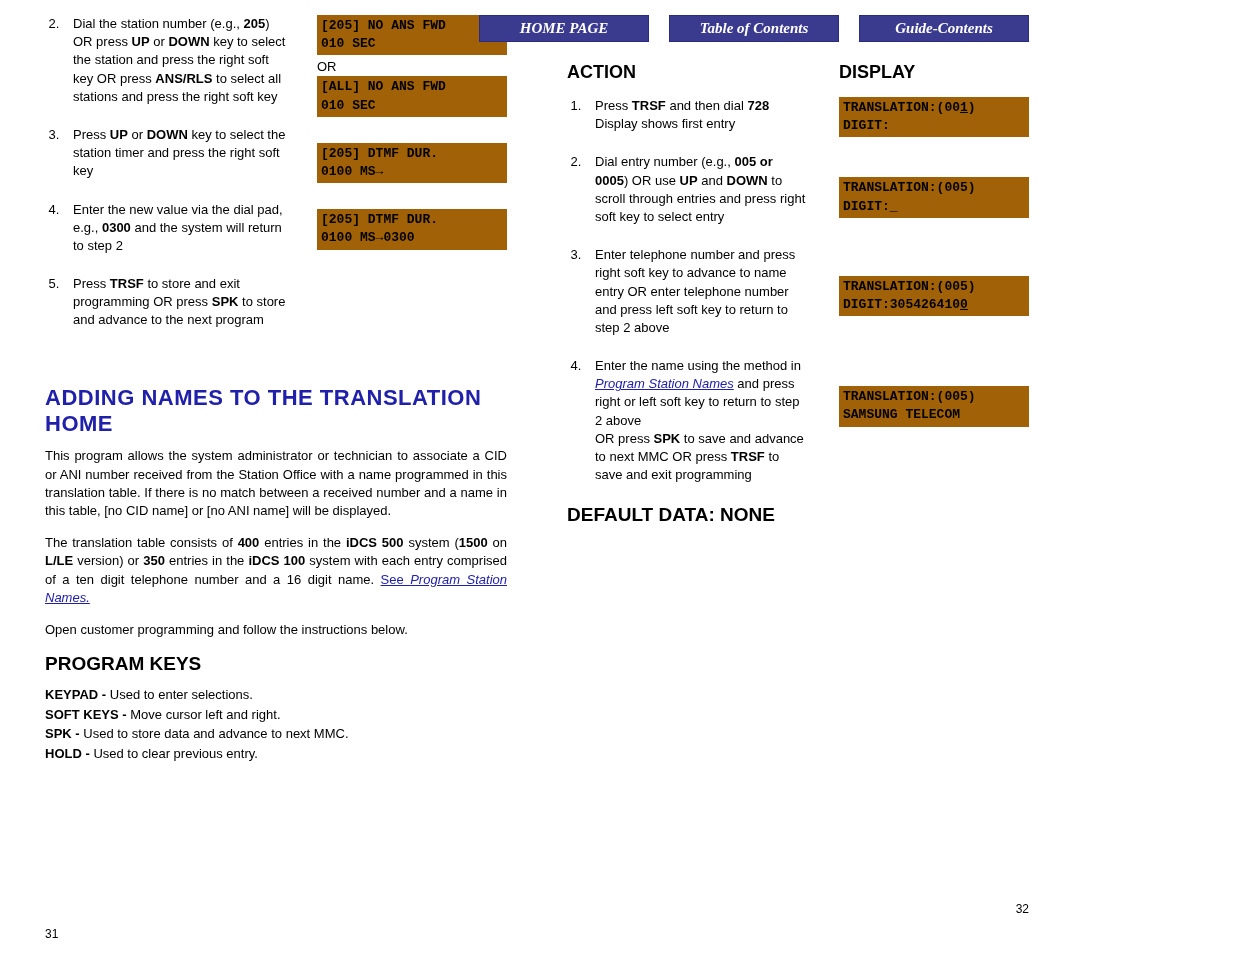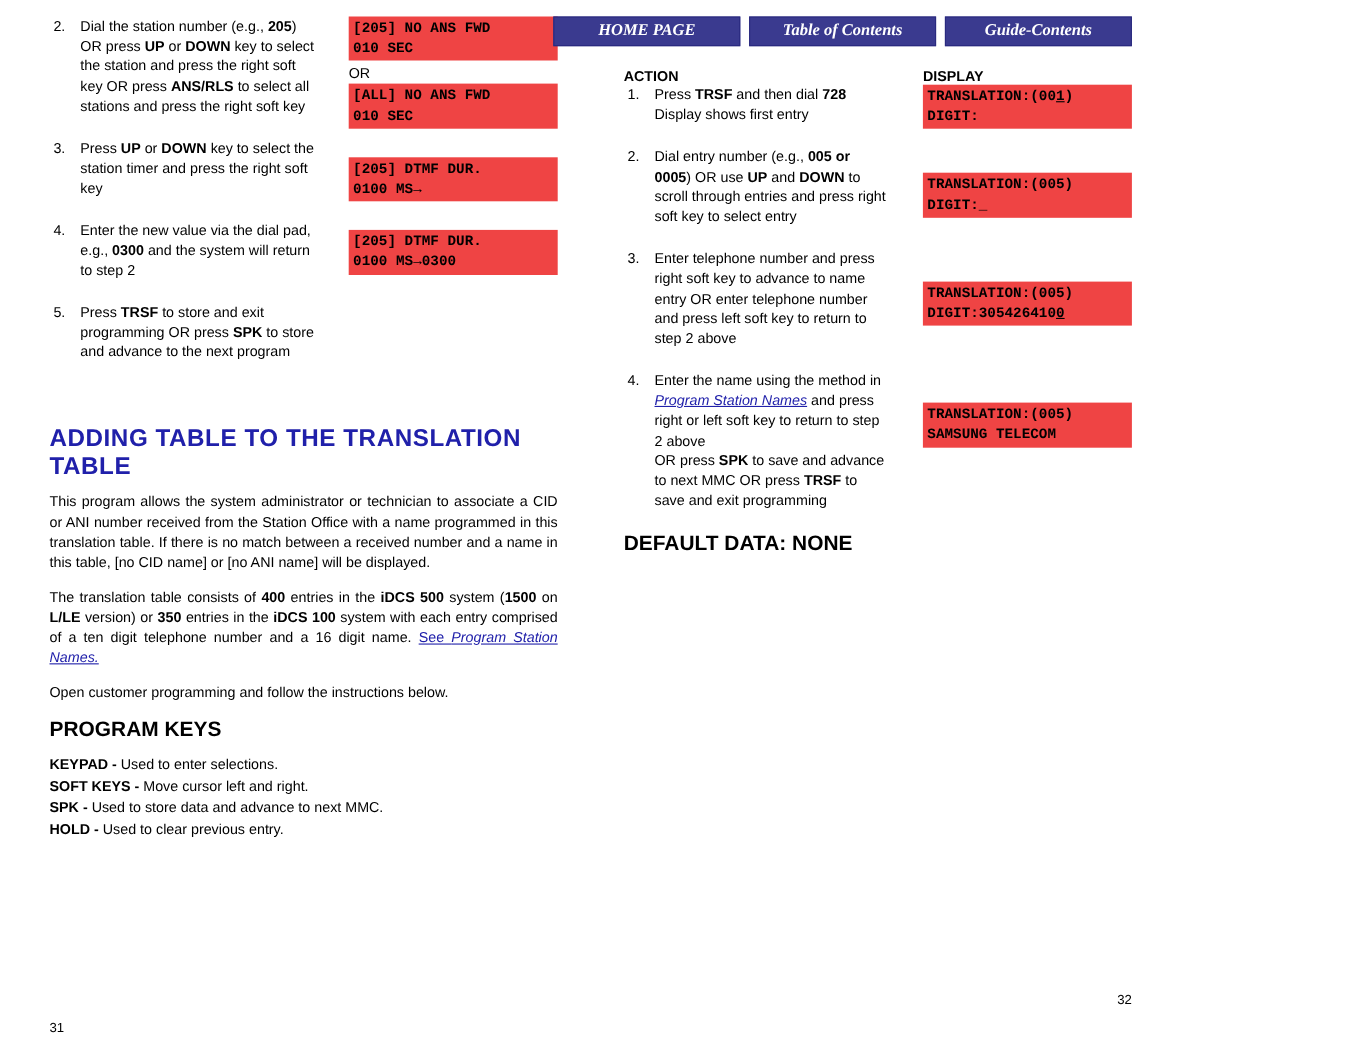--- a/index.html
+++ b/index.html
@@ -19,21 +19,21 @@
     width: 50%;
     padding: 15px 30px 25px 45px;
     box-sizing: border-box;
     position: relative;
   }
   .page-right {
     padding: 15px 45px 25px 30px;
   }
   .nav-tabs {
     display: flex;
-    gap: 8px;
+    gap: 20px;
     margin-bottom: 20px;
     justify-content: flex-end;
   }
   .nav-tab {
     background: #3a3a8f;
     color: #fff;
     font-weight: bold;
     font-size: 15px;
     padding: 4px 14px;
     font-style: italic;
@@ -56,21 +56,21 @@
   ol.steps {
     margin: 0;
     padding-left: 18px;
   }
   ol.steps li {
     margin-bottom: 20px;
     line-height: 1.4;
     padding-left: 10px;
   }
   .display-box {
-    background: #ef4444;
+    background: #a16207;
     font-family: 'Courier New', monospace;
     font-weight: bold;
     font-size: 13px;
     padding: 2px 4px;
     line-height: 1.4;
     margin-bottom: 4px;
     white-space: pre;
   }
   .or-text {
     font-family: Arial, sans-serif;
@@ -111,21 +111,22 @@
     font-size: 12px;
   }
   .page-num-right {
     position: absolute;
     bottom: 38px;
     right: 45px;
     font-size: 12px;
   }
   .col-header {
     font-weight: bold;
-    font-size: 13px;
+    font-size: 18px;
+    margin-bottom: 14px;
   }
   .display-group {
     margin-bottom: 40px;
   }
   .display-group.g2 { margin-bottom: 58px; }
   .u { text-decoration: underline; }
 </style>
 </head>
 <body>
 
@@ -157,21 +158,21 @@
 010 SEC</div>
         <div style="height:22px"></div>
         <div class="display-box">[205] DTMF DUR.
 0100 MS→</div>
         <div style="height:22px"></div>
         <div class="display-box">[205] DTMF DUR.
 0100 MS→0300</div>
       </div>
     </div>
 
-    <h2 class="section-title">ADDING TABLE TO THE TRANSLATION TABLE</h2>
+    <h2 class="section-title">ADDING NAMES TO THE TRANSLATION HOME</h2>
 
     <p class="body">This program allows the system administrator or technician to associate a CID or ANI number received from the Station Office with a name programmed in this translation table. If there is no match between a received number and a name in this table, [no CID name] or [no ANI name] will be displayed.</p>
 
     <p class="body">
       <span>The translation table consists of </span><span class="bold">400</span><span> entries in the </span><span class="bold">iDCS 500</span><span> system (</span><span class="bold">1500</span><span> on </span><span class="bold">L/LE</span><span> version) or </span><span class="bold">350</span><span> entries in the </span><span class="bold">iDCS 100</span><span> system with each entry comprised of a ten digit telephone number and a 16 digit name. </span><span class="u" style="color:#2020aa">See </span><a href="#" class="link">Program Station Names.</a>
     </p>
 
     <p class="body">Open customer programming and follow the instructions below.</p>
 
     <div class="heading-small">PROGRAM KEYS</div>

